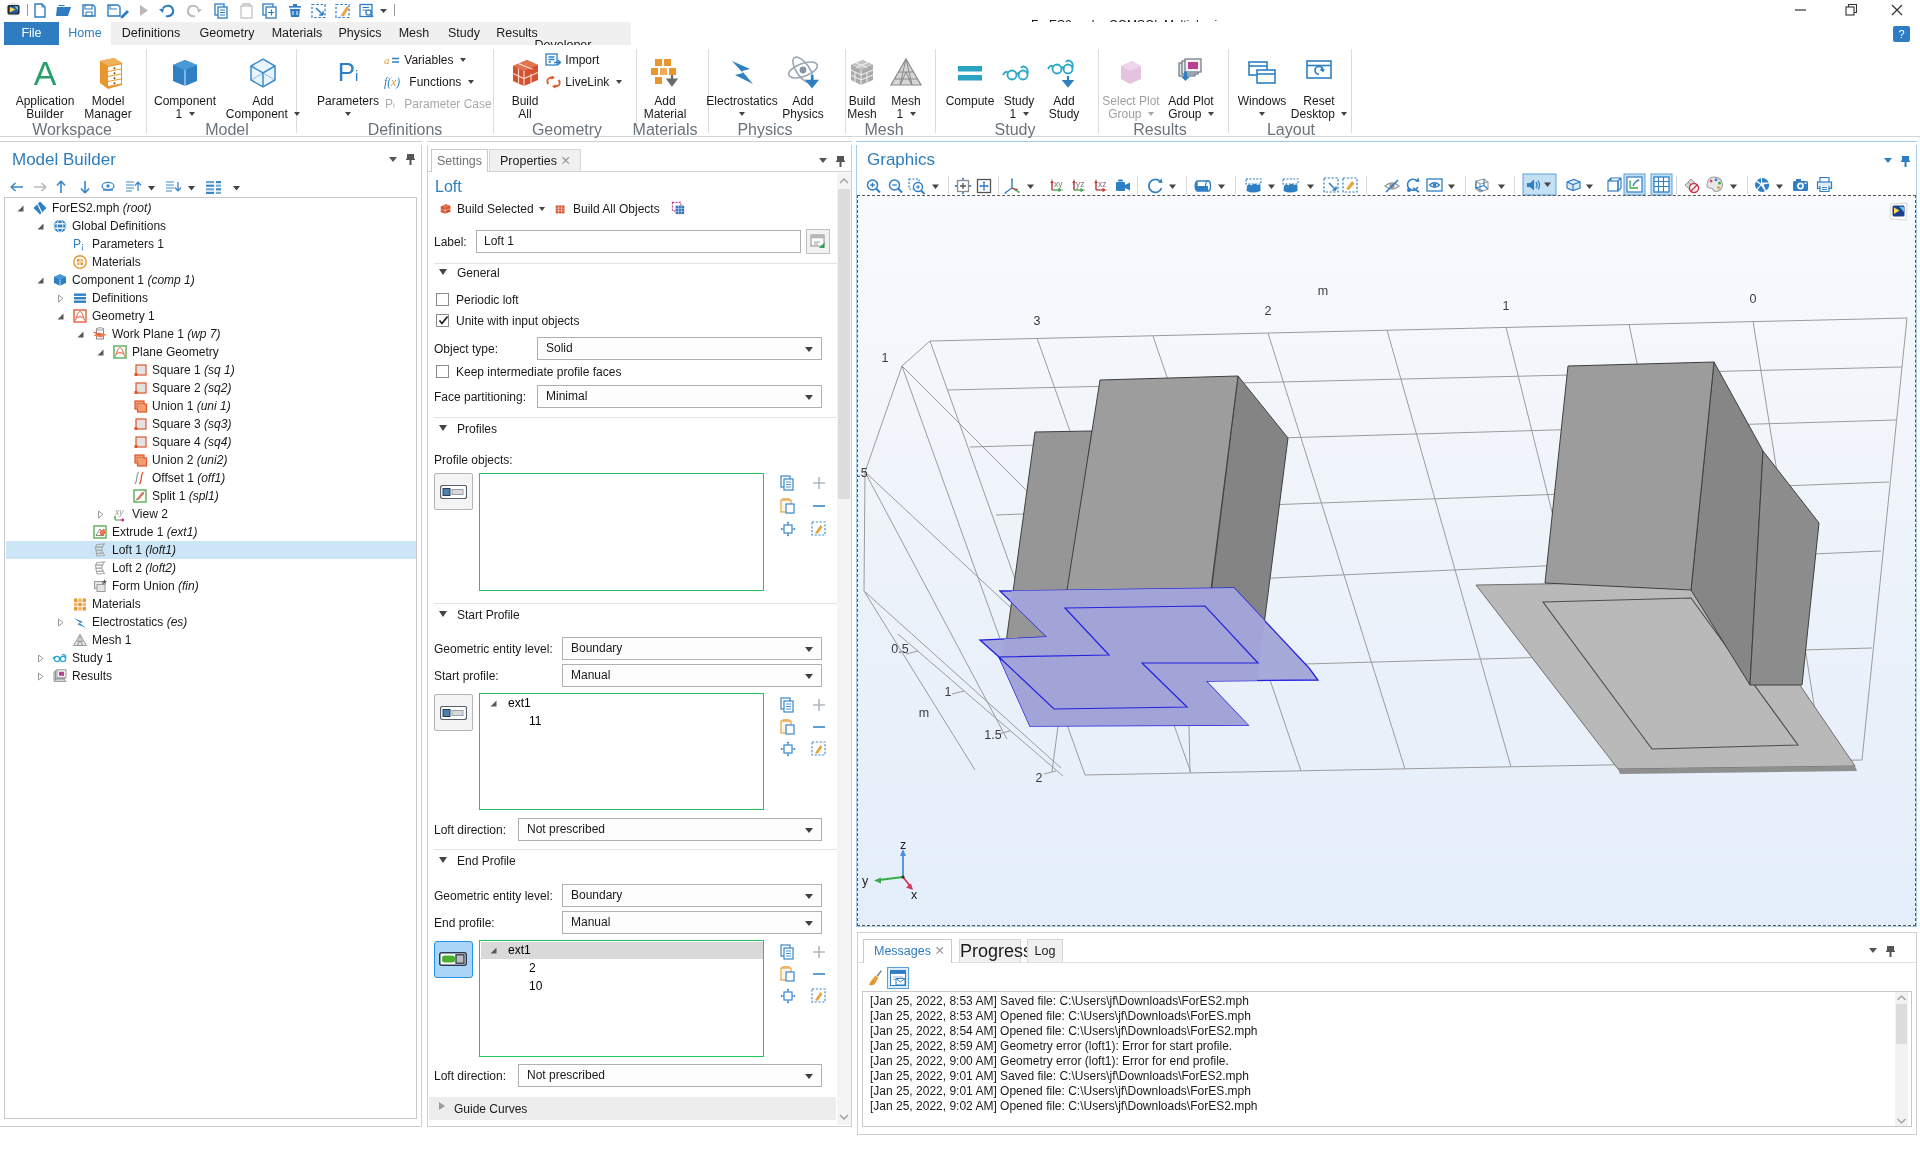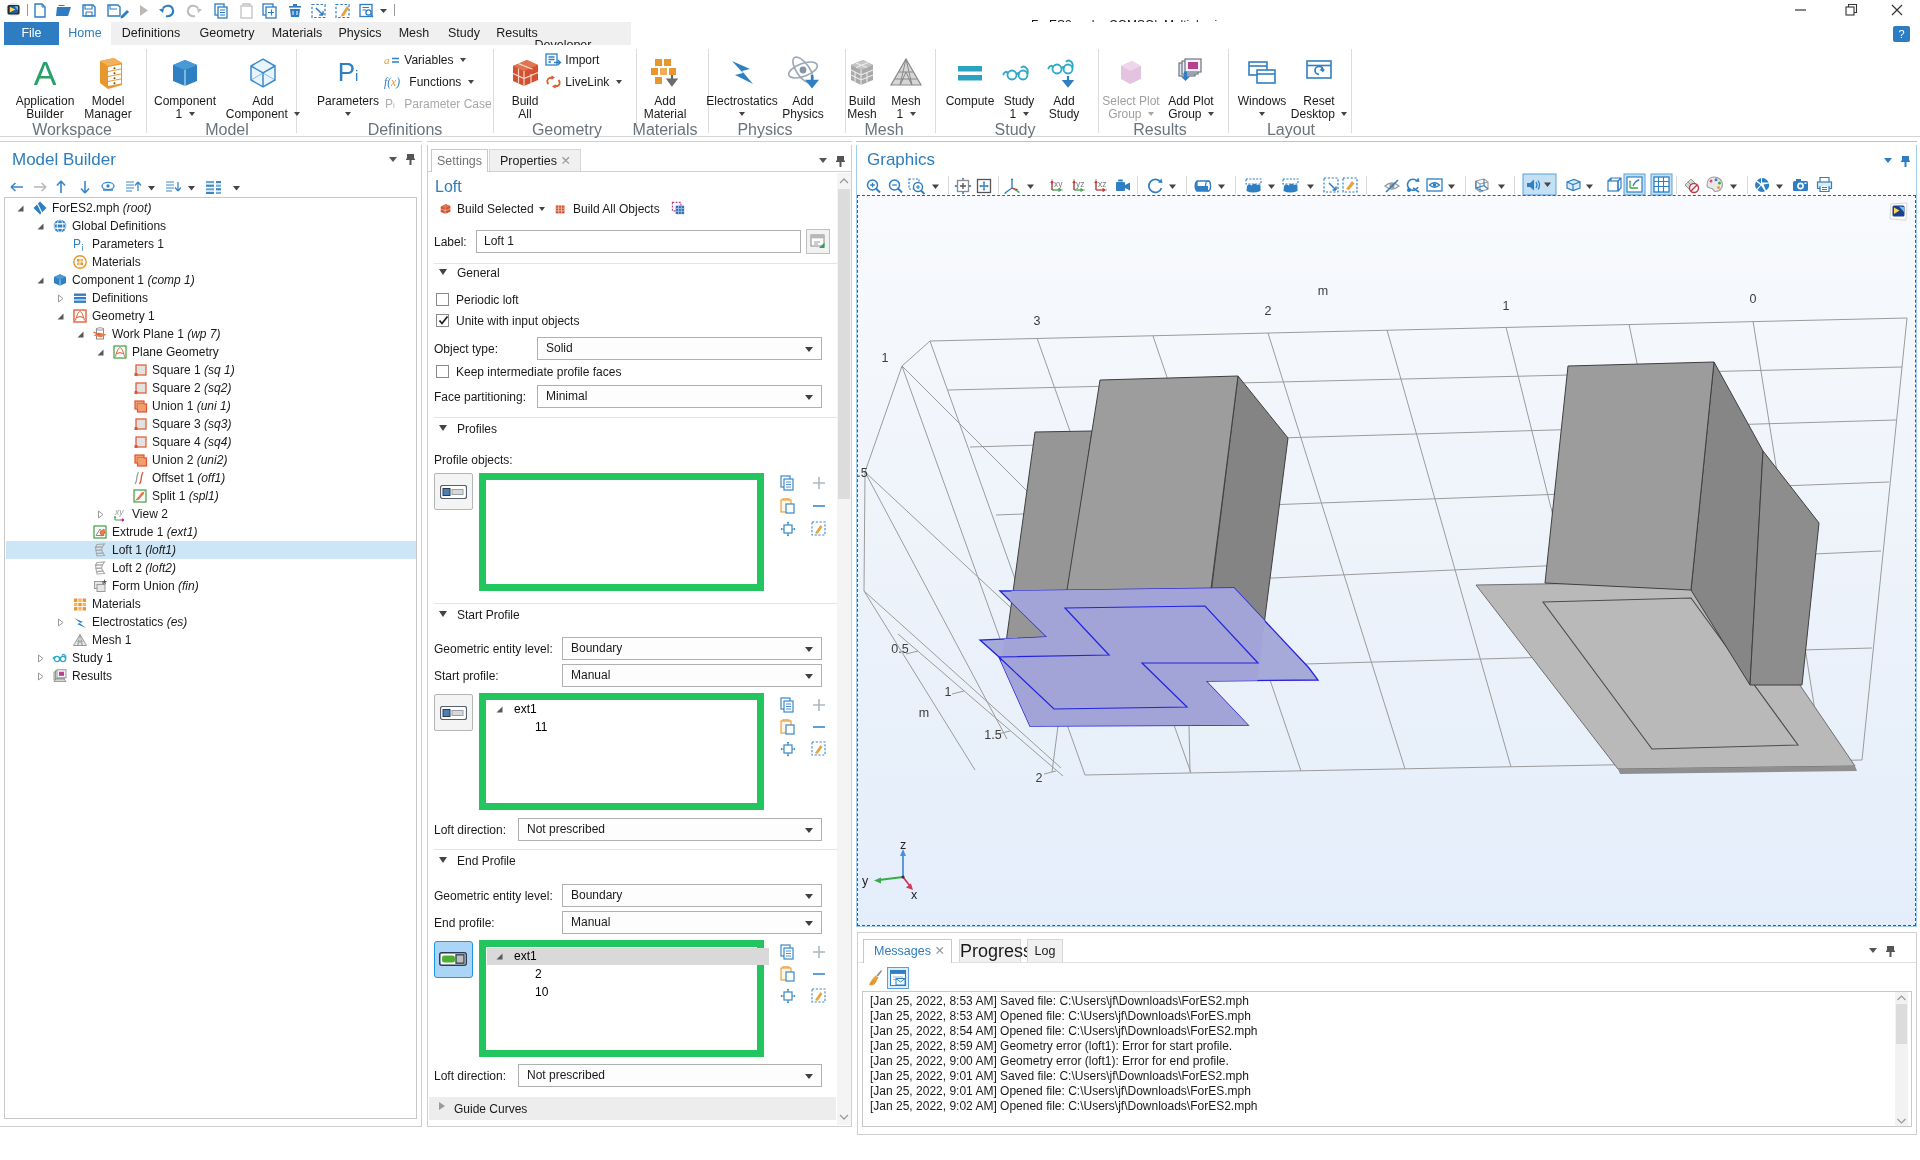--- a/index.html
+++ b/index.html
@@ -43,21 +43,21 @@
 .trow.sel { background:#cde6f7; }
 
 #set { left:427px; top:145px; width:425px; height:982px; background:#fff; border:1px solid #cfcfcf; border-top:none; }
 .sethead { position:absolute; font-size:12px; color:#1a1a1a; }
 .combo { position:absolute; height:23px; background:#fdfdfd; border:1px solid #b0b0b0; font-size:12px; color:#1a1a1a; line-height:21px; padding-left:8px; }
 .combo:after { content:""; position:absolute; right:8px; top:9px; width:0; height:0; border-left:4px solid transparent; border-right:4px solid transparent; border-top:5px solid #404040; }
 .check { position:absolute; width:13px; height:13px; border:1px solid #8a8a8a; background:#fff; }
 .seclbl { position:absolute; font-size:12px; color:#1a1a1a; }
 .sectri { position:absolute; width:0; height:0; border-left:4.5px solid transparent; border-right:4.5px solid transparent; border-top:6px solid #444; }
 .sectri.col { border-top:4.5px solid transparent; border-bottom:4.5px solid transparent; border-left:6px solid #9a9a9a; border-right:none;}
-.listbox { position:absolute; background:#fff; border:7px solid #22c55e; }
+.listbox { position:absolute; background:#fff; border:1px solid #22c55e; }
 .tglbtn { position:absolute; width:39px; height:37px; background:#f4f4f4; border:1px solid #b5b5b5; border-radius:2px;}
 .hline { position:absolute; height:1px; background:#e4e4e4; }
 
 #gfx { left:856px; top:145px; width:1061px; height:782px; background:#fff; border:1px solid #a3cdea; border-top:none; }
 #vp { position:absolute; left:1px; top:51px; width:1057px; height:729px;
   background:linear-gradient(180deg,#f8fafd 0%, #f1f5fb 35%, #eaf1fa 65%, #e4eefa 100%);
   outline:1px dashed #555; }
 
 #msg { left:857px; top:932px; width:1060px; height:203px; background:#fff; border:1px solid #cfcfcf; }
 #msglist { position:absolute; left:4px; top:58px; width:1050px; height:136px; border:1px solid #c8c8c8; background:#fff; font-size:12px; color:#1a1a1a; line-height:15px; padding:2px 0 0 7px; white-space:pre; }

